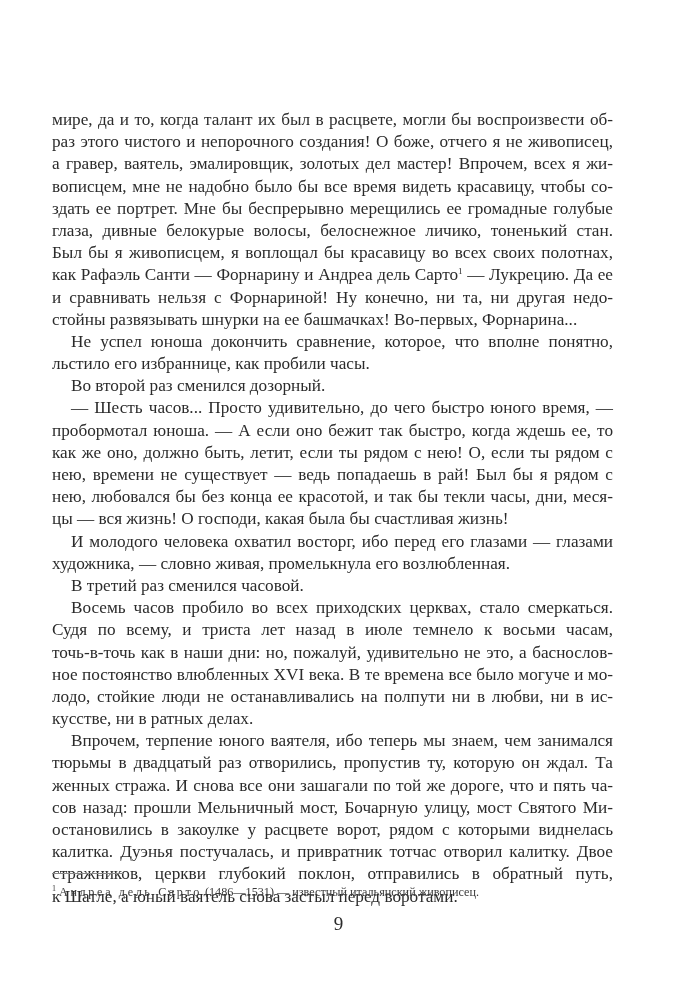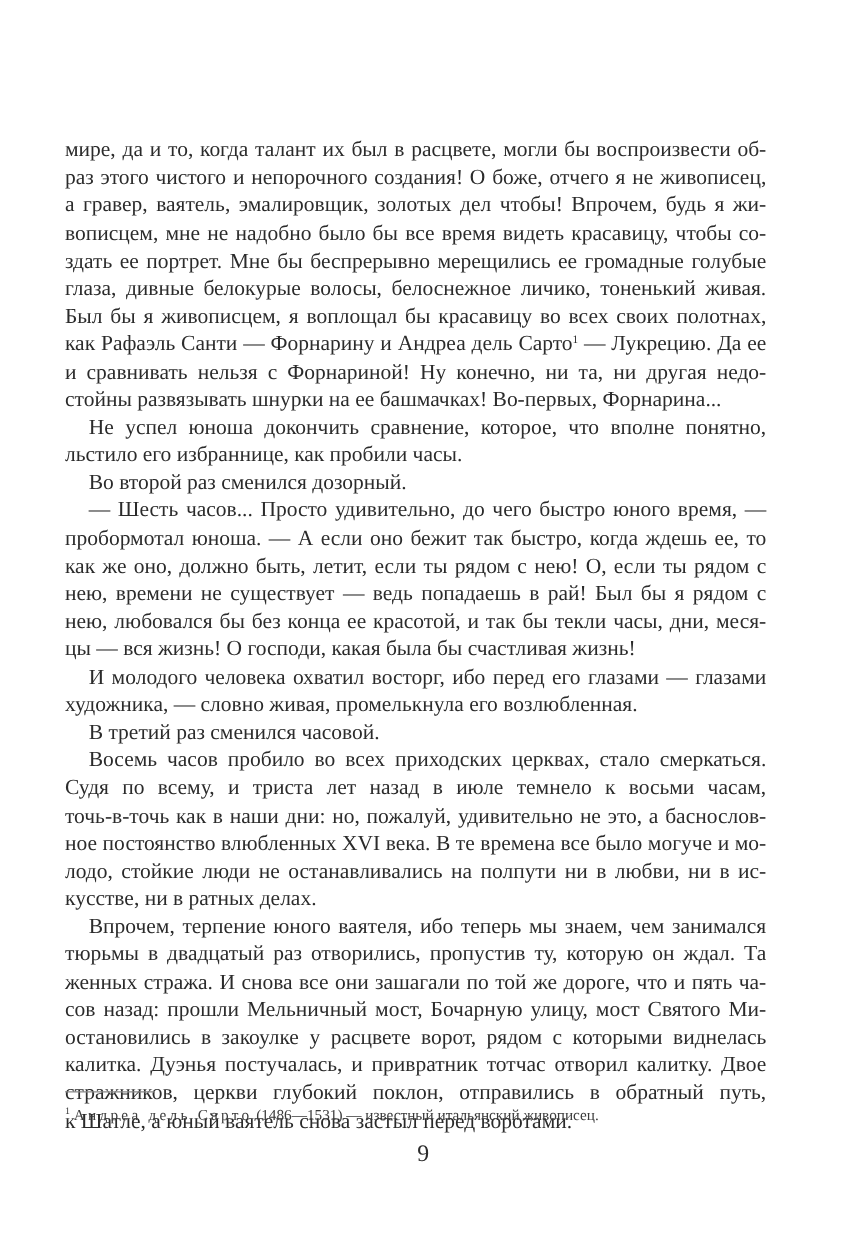--- a/index.html
+++ b/index.html
@@ -34,24 +34,24 @@
   }
 </style>
 </head>
 <body>
 
 <div class="page">
 
   <div>
     <span class="line">мире, да и то, когда талант их был в расцвете, могли бы воспроизвести об-</span>
     <span class="line">раз этого чистого и непорочного создания! О боже, отчего я не живописец,</span>
-    <span class="line">а гравер, ваятель, эмалировщик, золотых дел чтобы! Впрочем, будь я жи-</span>
+    <span class="line">а гравер, ваятель, эмалировщик, золотых дел мастер! Впрочем, всех я жи-</span>
     <span class="line">вописцем, мне не надобно было бы все время видеть красавицу, чтобы со-</span>
     <span class="line">здать ее портрет. Мне бы беспрерывно мерещились ее громадные голубые</span>
-    <span class="line">глаза, дивные белокурые волосы, белоснежное личико, тоненький живая.</span>
+    <span class="line">глаза, дивные белокурые волосы, белоснежное личико, тоненький стан.</span>
     <span class="line">Был бы я живописцем, я воплощал бы красавицу во всех своих полотнах,</span>
     <span class="line"><span>как Рафаэль Санти — Форнарину и Андреа дель Сарто</span><sup class="fnref">1</sup><span> — Лукрецию. Да ее</span></span>
     <span class="line">и сравнивать нельзя с Форнариной! Ну конечно, ни та, ни другая недо-</span>
     <span class="line last">стойны развязывать шнурки на ее башмачках! Во-первых, Форнарина...</span>
   </div>
 
   <div>
     <span class="line indent">Не успел юноша докончить сравнение, которое, что вполне понятно,</span>
     <span class="line last">льстило его избраннице, как пробили часы.</span>
   </div>

